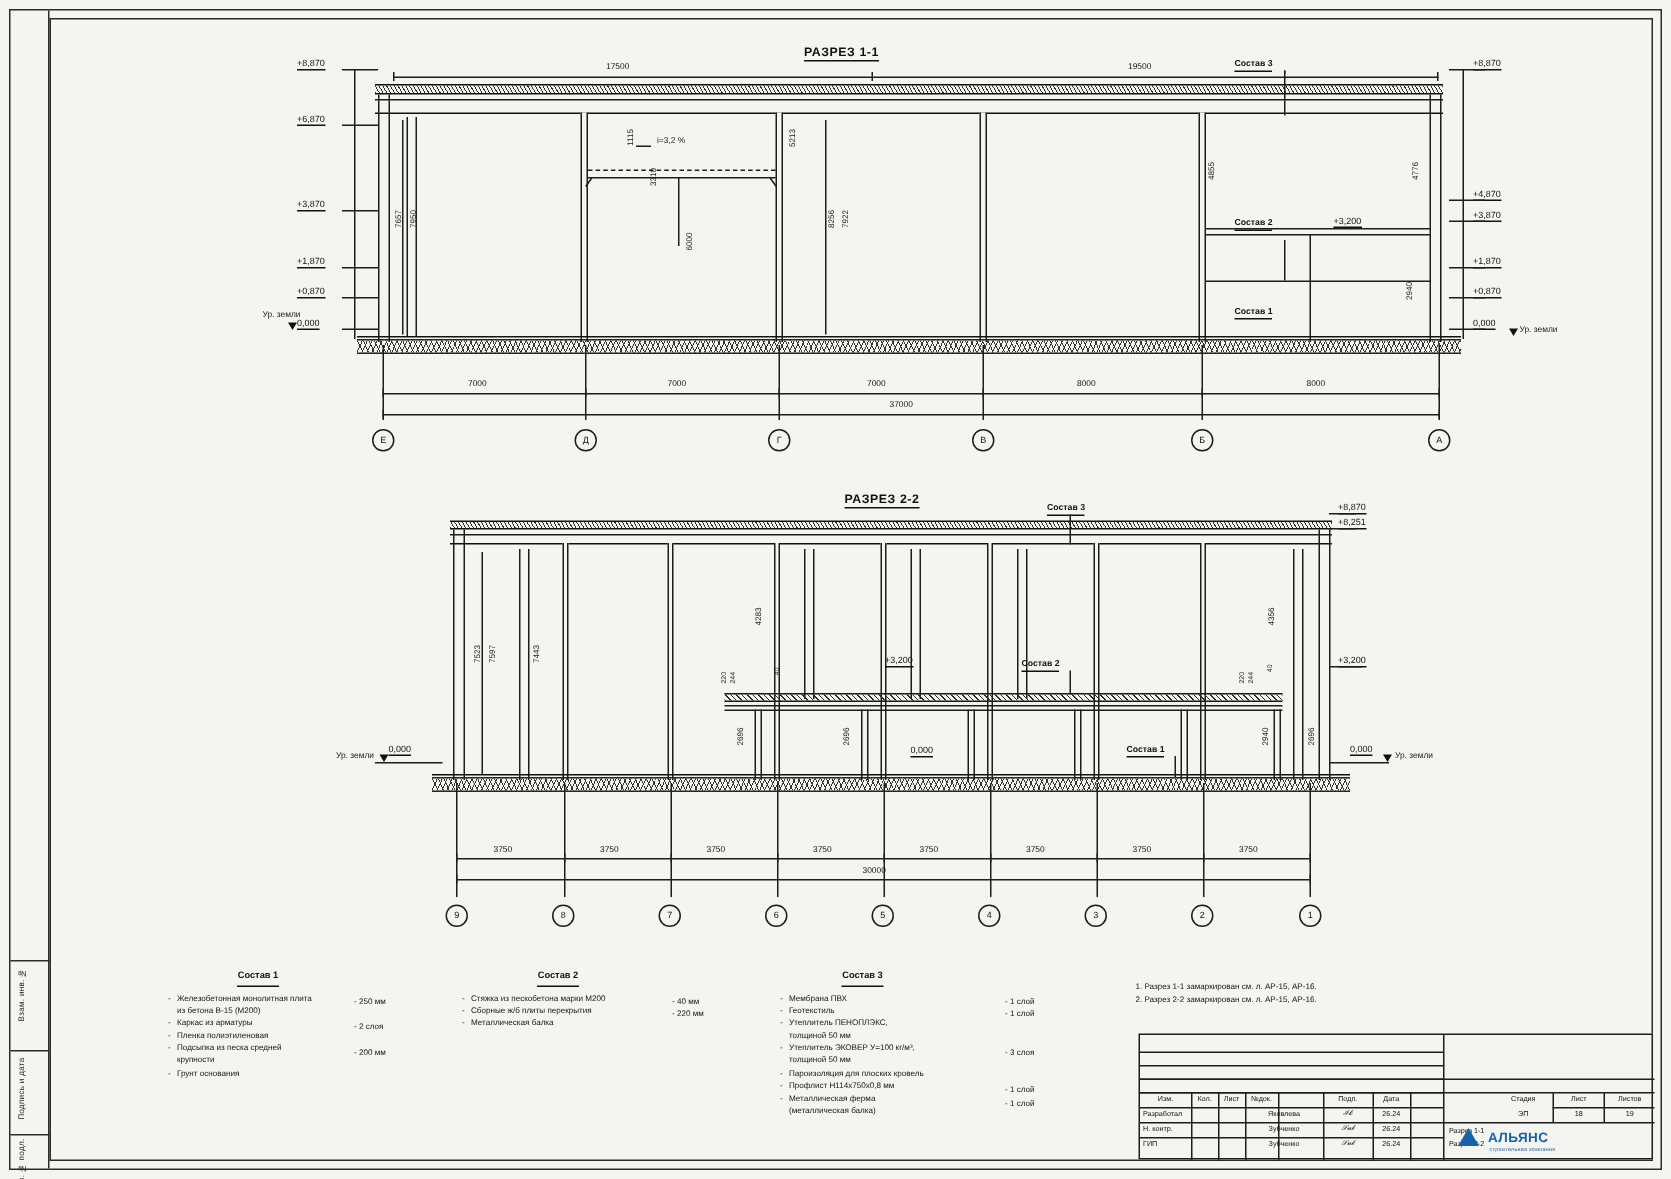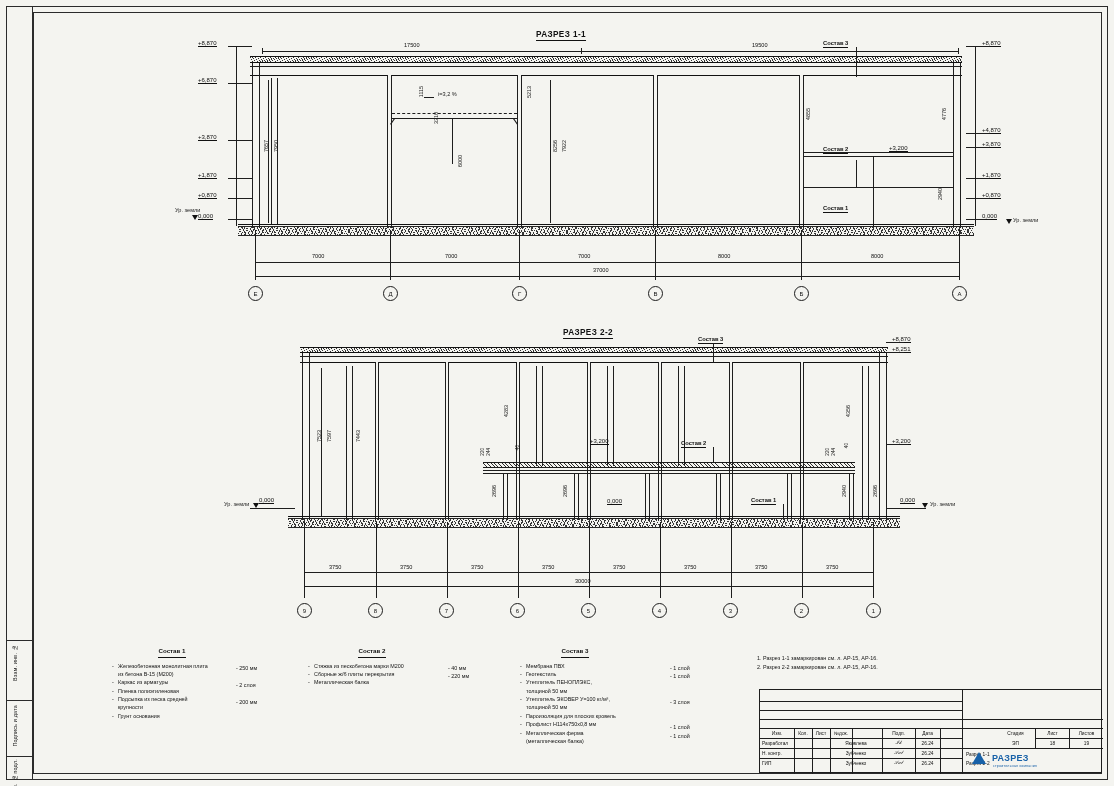--- a/index.html
+++ b/index.html
@@ -540,17 +540,17 @@
     <div class="cell" style="left:206px; top:69px; width:130px; height:10px; justify-content:flex-start;">Разрез 2-2</div>
 
     <div class="cell" style="left:236px; top:39px; width:39px; height:9px;">Стадия</div>
     <div class="cell" style="left:276px; top:39px; width:33px; height:9px;">Лист</div>
     <div class="cell" style="left:310px; top:39px; width:33px; height:9px;">Листов</div>
     <div class="cell" style="left:236px; top:49px; width:39px; height:9px;">ЭП</div>
     <div class="cell" style="left:276px; top:49px; width:33px; height:9px;">18</div>
     <div class="cell" style="left:310px; top:49px; width:33px; height:9px;">19</div>
 
     <div class="logo-tri" style="left:212px; top:62px;"></div>
-    <div class="logo-txt" style="left:232px; top:63px;">РАЗРЕЗ</div>
+    <div class="logo-txt" style="left:232px; top:63px;">АЛЬЯНС</div>
     <div class="logo-sub" style="left:233px; top:74px;">строительная компания</div>
   </div>
 
 </div>
 
 </body></html>

